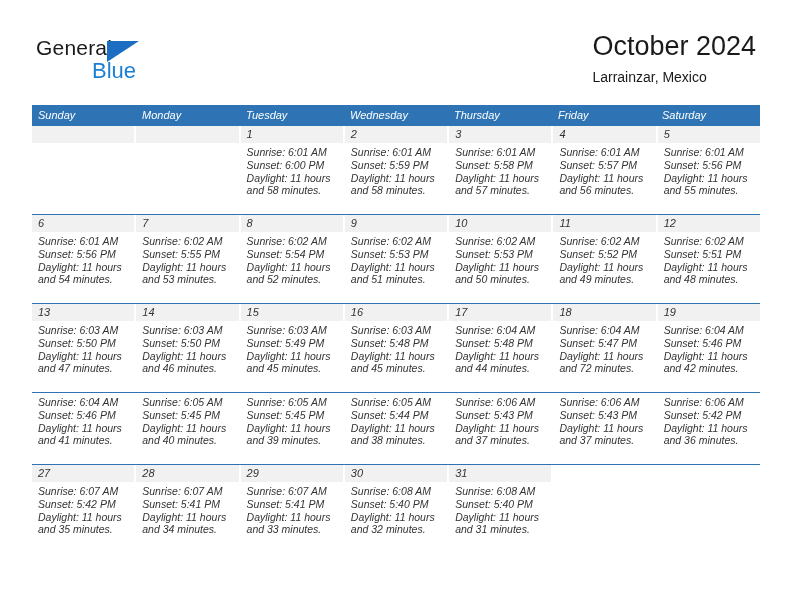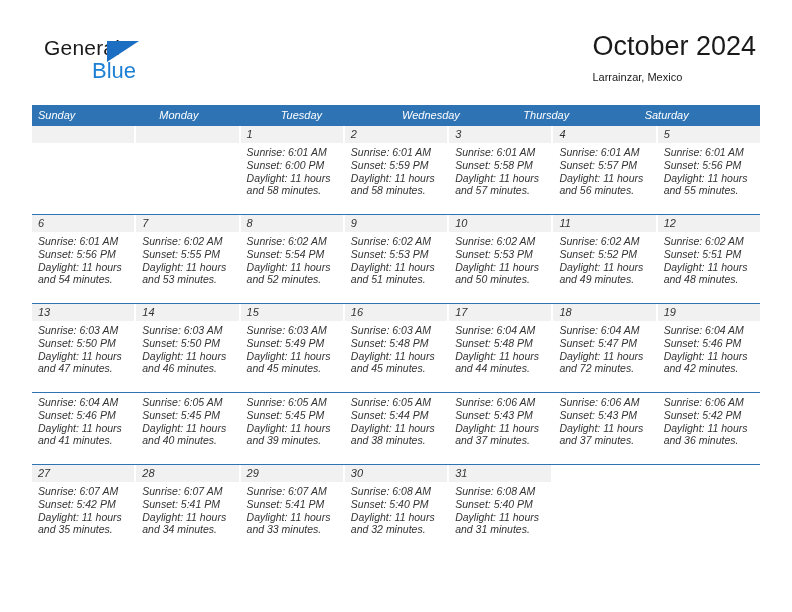--- a/index.html
+++ b/index.html
@@ -31,21 +31,21 @@
   }
   .brand {
     position: absolute;
     left: 36px;
     top: 36px;
     width: 180px;
     height: 54px;
   }
   .brand-general {
     position: absolute;
-    left: 8px;
+    left: 0;
     top: 0;
     font-size: 21px;
     letter-spacing: .2px;
     color: #1a1a1a;
     font-family: "Liberation Sans", sans-serif;
   }
   .brand-tri {
     position: absolute;
     left: 71px;
     top: 5px;
@@ -68,21 +68,21 @@
     right: 36px;
     top: 30px;
   }
   .cal-title {
     font-size: 27px;
     color: #1a1a1a;
     line-height: 32px;
     white-space: nowrap;
   }
   .cal-sub {
-    font-size: 11px;
+    font-size: 14px;
     color: #1a1a1a;
     line-height: 22px;
     margin-top: 4px;
     white-space: nowrap;
   }
 
   
   .calendar {
     position: absolute;
     left: 32px;
@@ -165,20 +165,21 @@
 
   </div>
 
   <div class="calendar">
     <div class="dow-row" id="dow-row">
         <div class="dow">Sunday</div>
         <div class="dow">Monday</div>
         <div class="dow">Tuesday</div>
         <div class="dow">Wednesday</div>
         <div class="dow">Thursday</div>
+        <div class="dow">Friday</div>
         <div class="dow">Saturday</div>
       </div>
     <div id="weeks-container">
         <div class="week">
           <div class="daynum-row">
             <div class="daynum empty"></div>
             <div class="daynum empty"></div>
             <div class="daynum">1</div>
             <div class="daynum">2</div>
             <div class="daynum">3</div>

